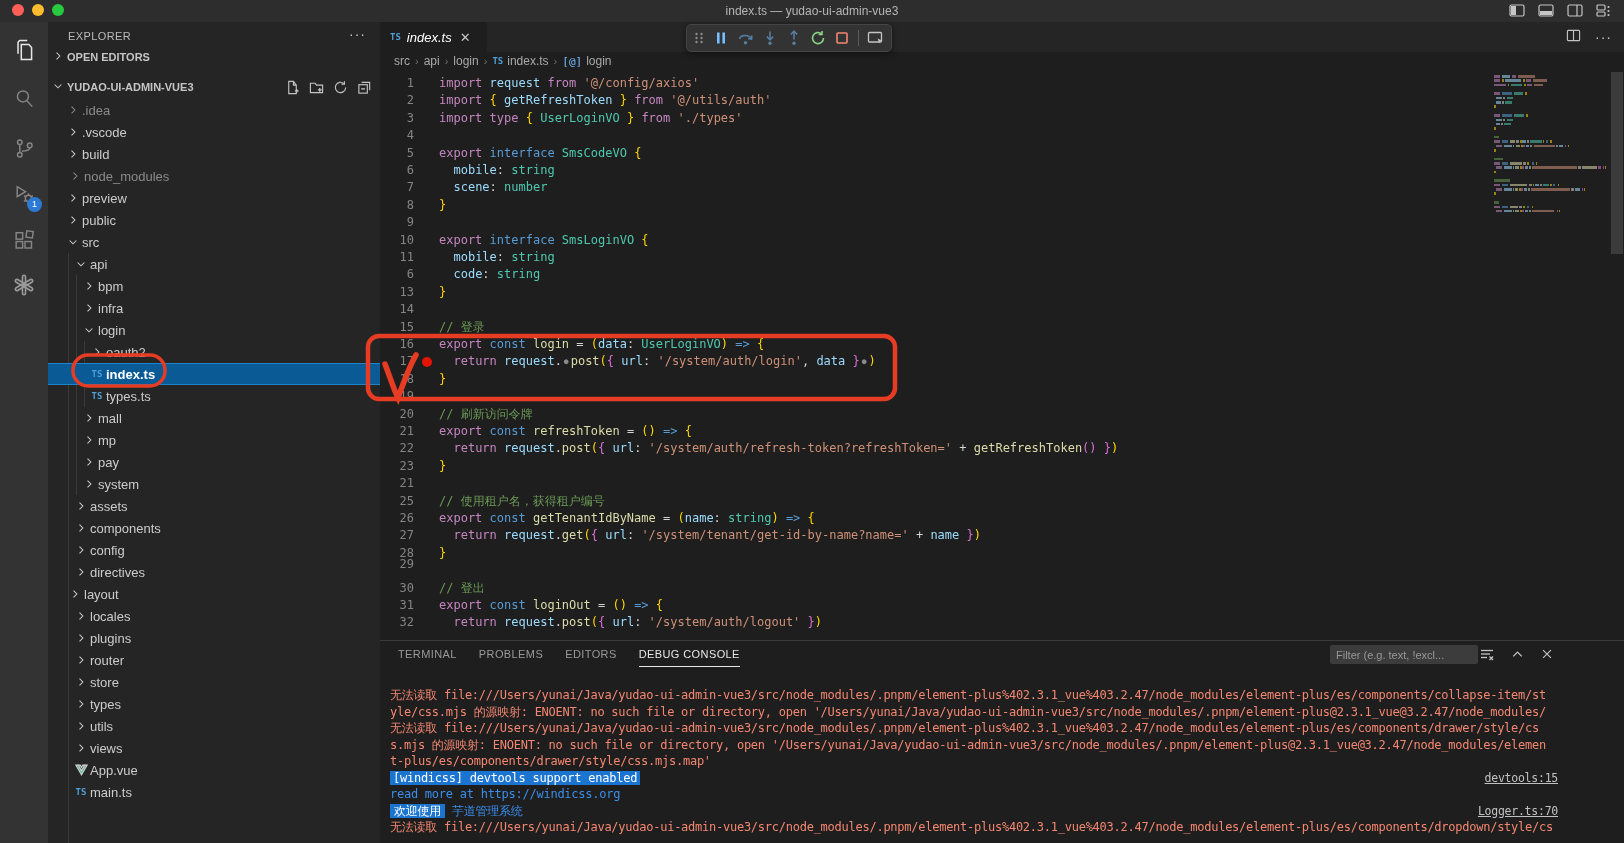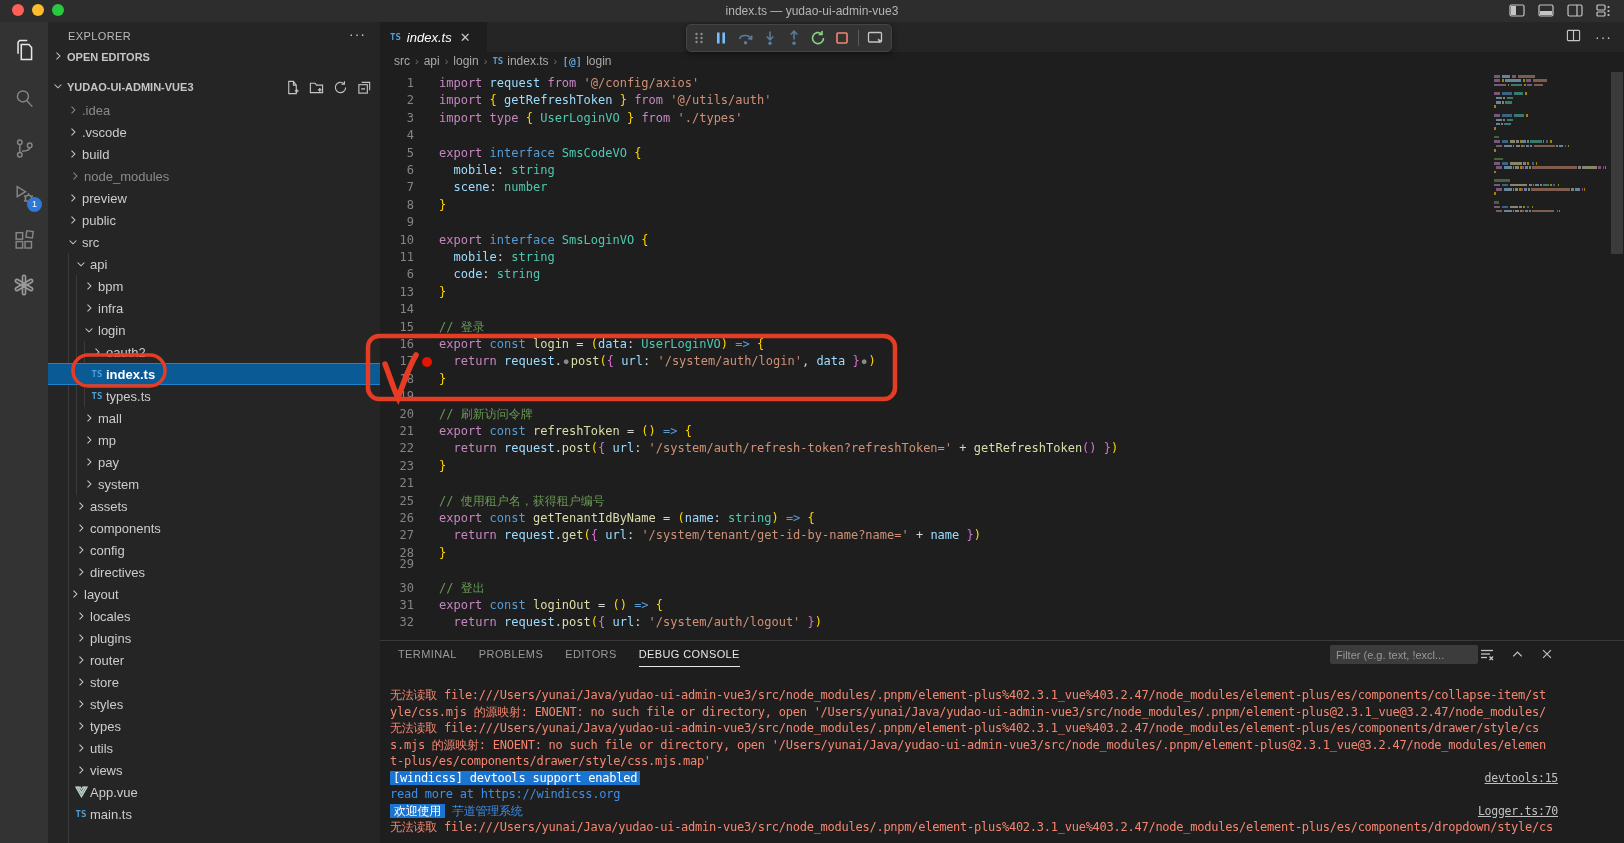--- a/index.html
+++ b/index.html
@@ -453,28 +453,20 @@
           </span>
           <span class="tlabel">router</span>
         </div>
         <div class="trow" style="padding-left: 24px;">
           <span class="slot" style="color: rgb(204, 204, 204);">
             <svg width="12" height="12" viewBox="0 0 16 16">
               <polyline points="6,3.5 10.5,8 6,12.5" fill="none" stroke="currentColor" stroke-width="1.4"></polyline>
             </svg>
           </span>
           <span class="tlabel">store</span>
-        </div>
-        <div class="trow" style="padding-left: 24px;">
-          <span class="slot" style="color: rgb(204, 204, 204);">
-            <svg width="12" height="12" viewBox="0 0 16 16">
-              <polyline points="6,3.5 10.5,8 6,12.5" fill="none" stroke="currentColor" stroke-width="1.4"></polyline>
-            </svg>
-          </span>
-          <span class="tlabel">styles</span>
         </div>
         <div class="trow" style="padding-left: 24px;">
           <span class="slot" style="color: rgb(204, 204, 204);">
             <svg width="12" height="12" viewBox="0 0 16 16">
               <polyline points="6,3.5 10.5,8 6,12.5" fill="none" stroke="currentColor" stroke-width="1.4"></polyline>
             </svg>
           </span>
           <span class="tlabel">types</span>
         </div>
         <div class="trow" style="padding-left: 24px;">

